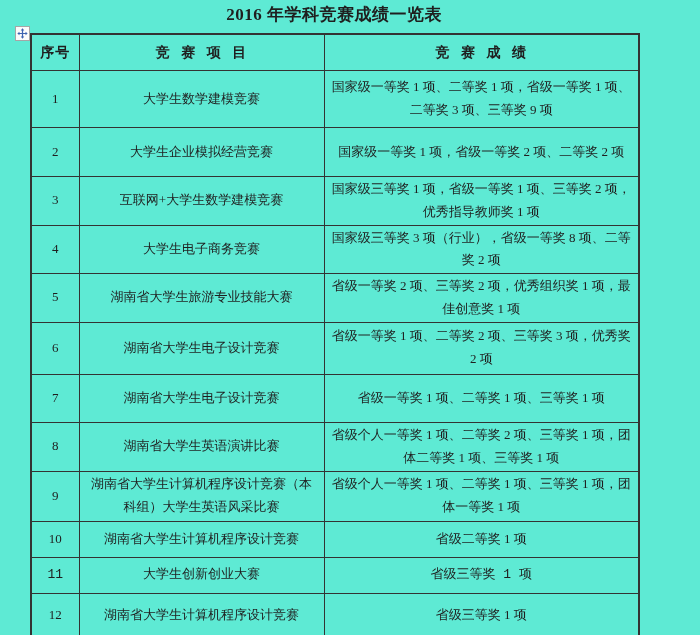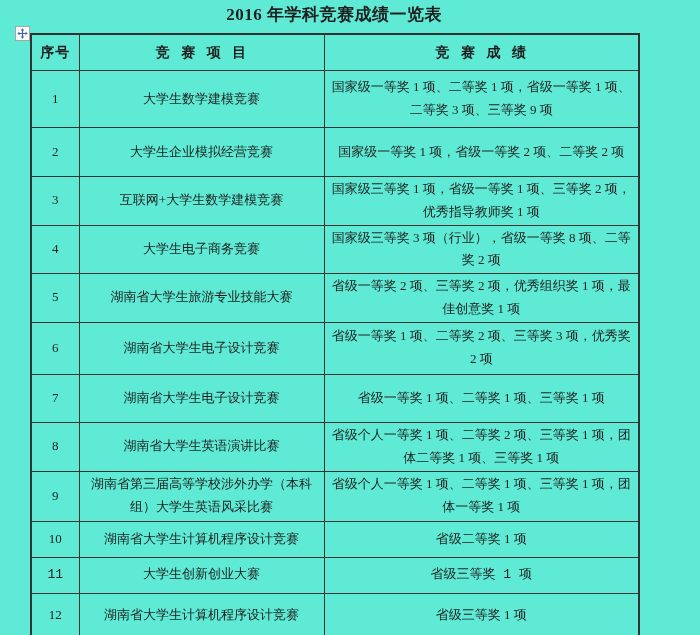--- a/index.html
+++ b/index.html
@@ -140,21 +140,21 @@
           <td>湖南省大学生电子设计竞赛</td>
           <td>省级一等奖 1 项、二等奖 1 项、三等奖 1 项</td>
         </tr>
         <tr style="height: 49px;">
           <td>8</td>
           <td>湖南省大学生英语演讲比赛</td>
           <td>省级个人一等奖 1 项、二等奖 2 项、三等奖 1 项，团体二等奖 1 项、三等奖 1 项</td>
         </tr>
         <tr style="height: 50px;">
           <td>9</td>
-          <td>湖南省第三届高等学校涉外办学（本科组）大学生英语风采比赛</td>
+          <td>湖南省大学生计算机程序设计竞赛（本科组）大学生英语风采比赛</td>
           <td>省级个人一等奖 1 项、二等奖 1 项、三等奖 1 项，团体一等奖 1 项</td>
         </tr>
         <tr style="height: 36px;">
           <td>10</td>
           <td>湖南省大学生计算机程序设计竞赛</td>
           <td>省级二等奖 1 项</td>
         </tr>
         <tr style="height: 36px; font-family: Liberation Mono, monospace;">
           <td>11</td>
           <td>大学生创新创业大赛</td>

